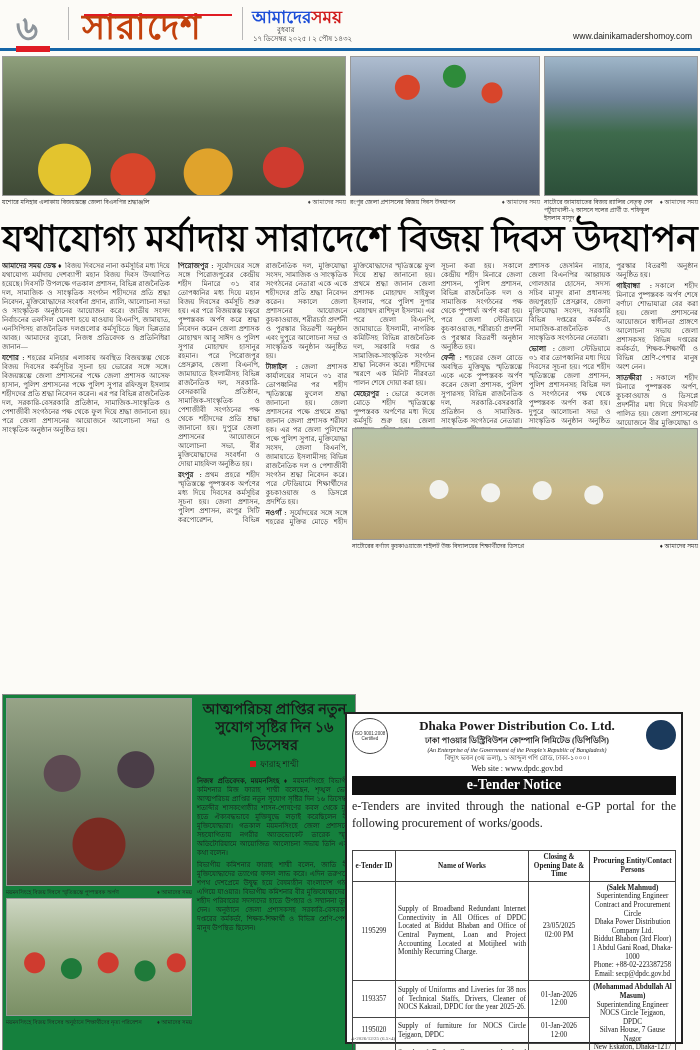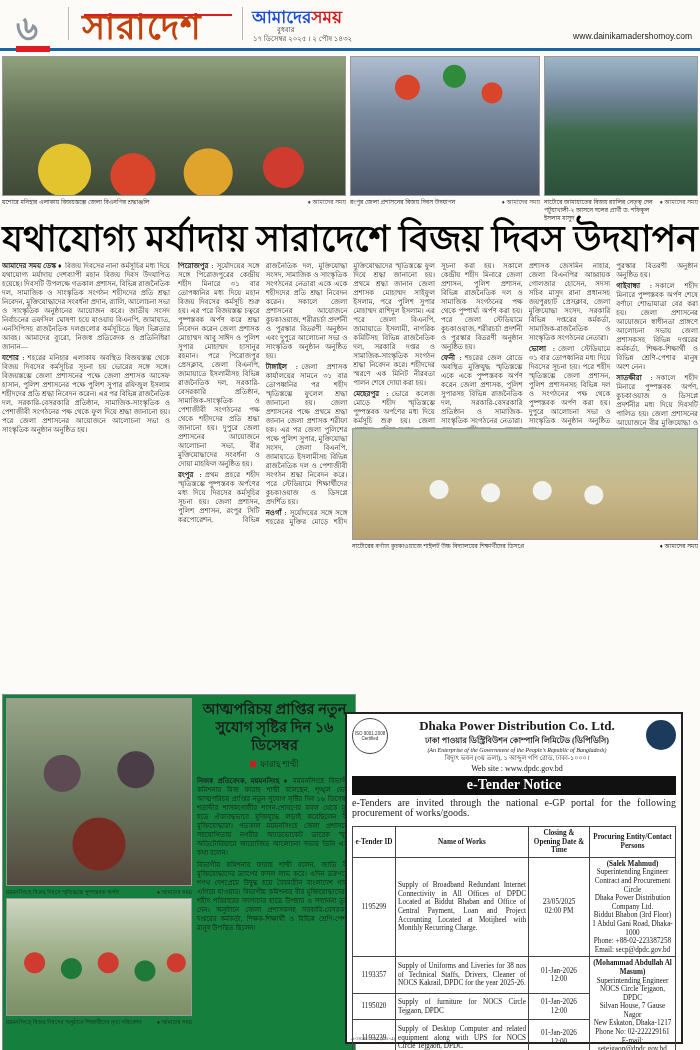--- a/index.html
+++ b/index.html
@@ -92,21 +92,21 @@
        justify-content:center;color:#333;font-family:"Liberation Sans",sans-serif;}
   .seal{width:30px;height:30px;border-radius:50%;background:#1b3a5c;flex:none;margin-top:2px;}
   .ad-center{flex:1;text-align:center;padding:0 3px;}
   .ad-co-en{font-size:13px;font-weight:bold;}
   .ad-co-bn{font-size:8px;font-weight:bold;}
   .ad-ent{font-size:6px;font-style:italic;}
   .ad-addr{font-size:6.5px;}
   .ad-web{font-size:8px;}
   .notice-bar{background:#111;color:#fff;text-align:center;font-size:14px;font-weight:bold;
       padding:1px 0 2px 0;margin:3px 0;}
-  .ad-intro{font-size:10px;line-height:10px;text-align:justify;margin-bottom:8px;}
+  .ad-intro{font-size:12px;line-height:17px;text-align:justify;margin-bottom:18px;}
   table.tender{width:100%;border-collapse:collapse;}
   table.tender th,table.tender td{border:1px solid #444;font-size:7.2px;line-height:8.6px;
       padding:2px;vertical-align:middle;}
   table.tender th{text-align:center;font-weight:bold;}
   td.cid{text-align:center;width:38px;}
   td.cwork{width:128px;text-align:justify;}
   td.cdate{text-align:center;width:56px;white-space:pre-line;}
   td.ccontact{text-align:center;white-space:pre-line;font-size:6.4px;line-height:8px;}
   .cname{font-weight:bold;display:block;}
   .ad-code{position:absolute;left:4px;bottom:1px;font-size:5px;color:#555;}

